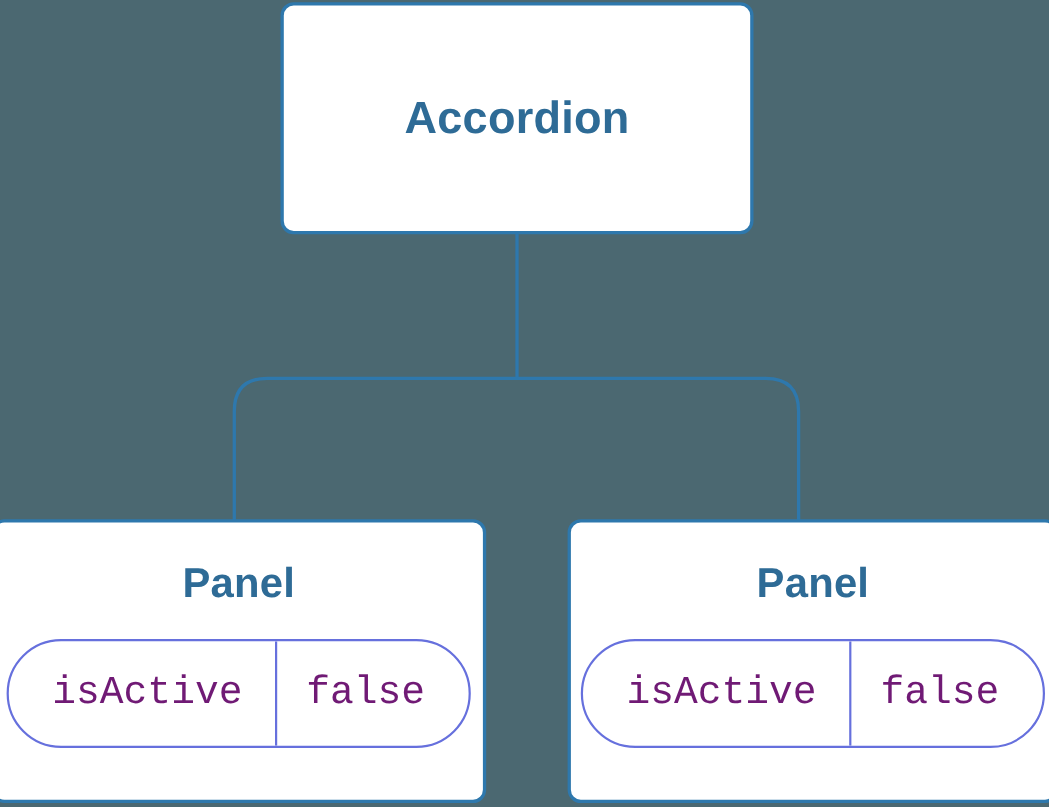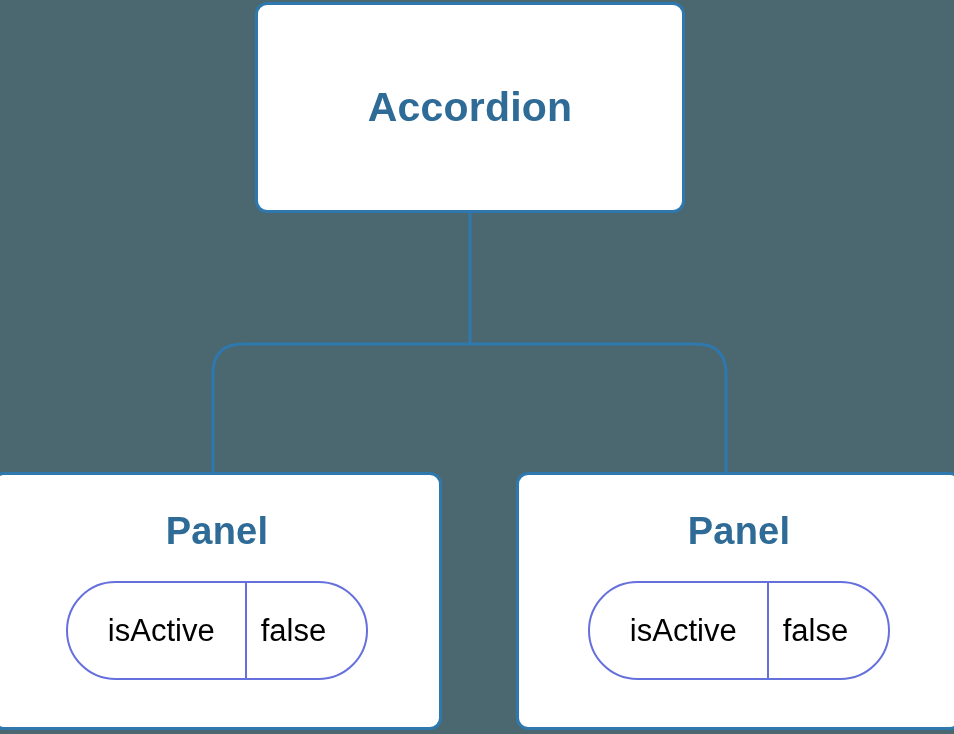--- a/index.html
+++ b/index.html
@@ -96,33 +96,34 @@
     border-radius: 999px;
     background: transparent;
     height: 99px;
     overflow: hidden;
   }
 
   .pill-cell {
     display: flex;
     align-items: center;
     justify-content: center;
-    color: #000000;
-    font-size: 31px;
+    color: #701a75;
+    font-size: 36px;
     line-height: 1;
     white-space: nowrap;
     box-sizing: border-box;
+    font-family: Liberation Mono, monospace;
   }
 
   .pill-key {
     padding: 0 30px 0 40px;
   }
 
   .pill-val {
-    padding: 0 40px 0 14px;
+    padding: 0 40px 0 26px;
     border-left: 2px solid #6670dd;
   }
 </style>
 </head>
 <body>
 
 <div id="stage">
 
   <svg id="connectors" viewBox="0 0 954 734" width="954" height="734" aria-hidden="true">
 

